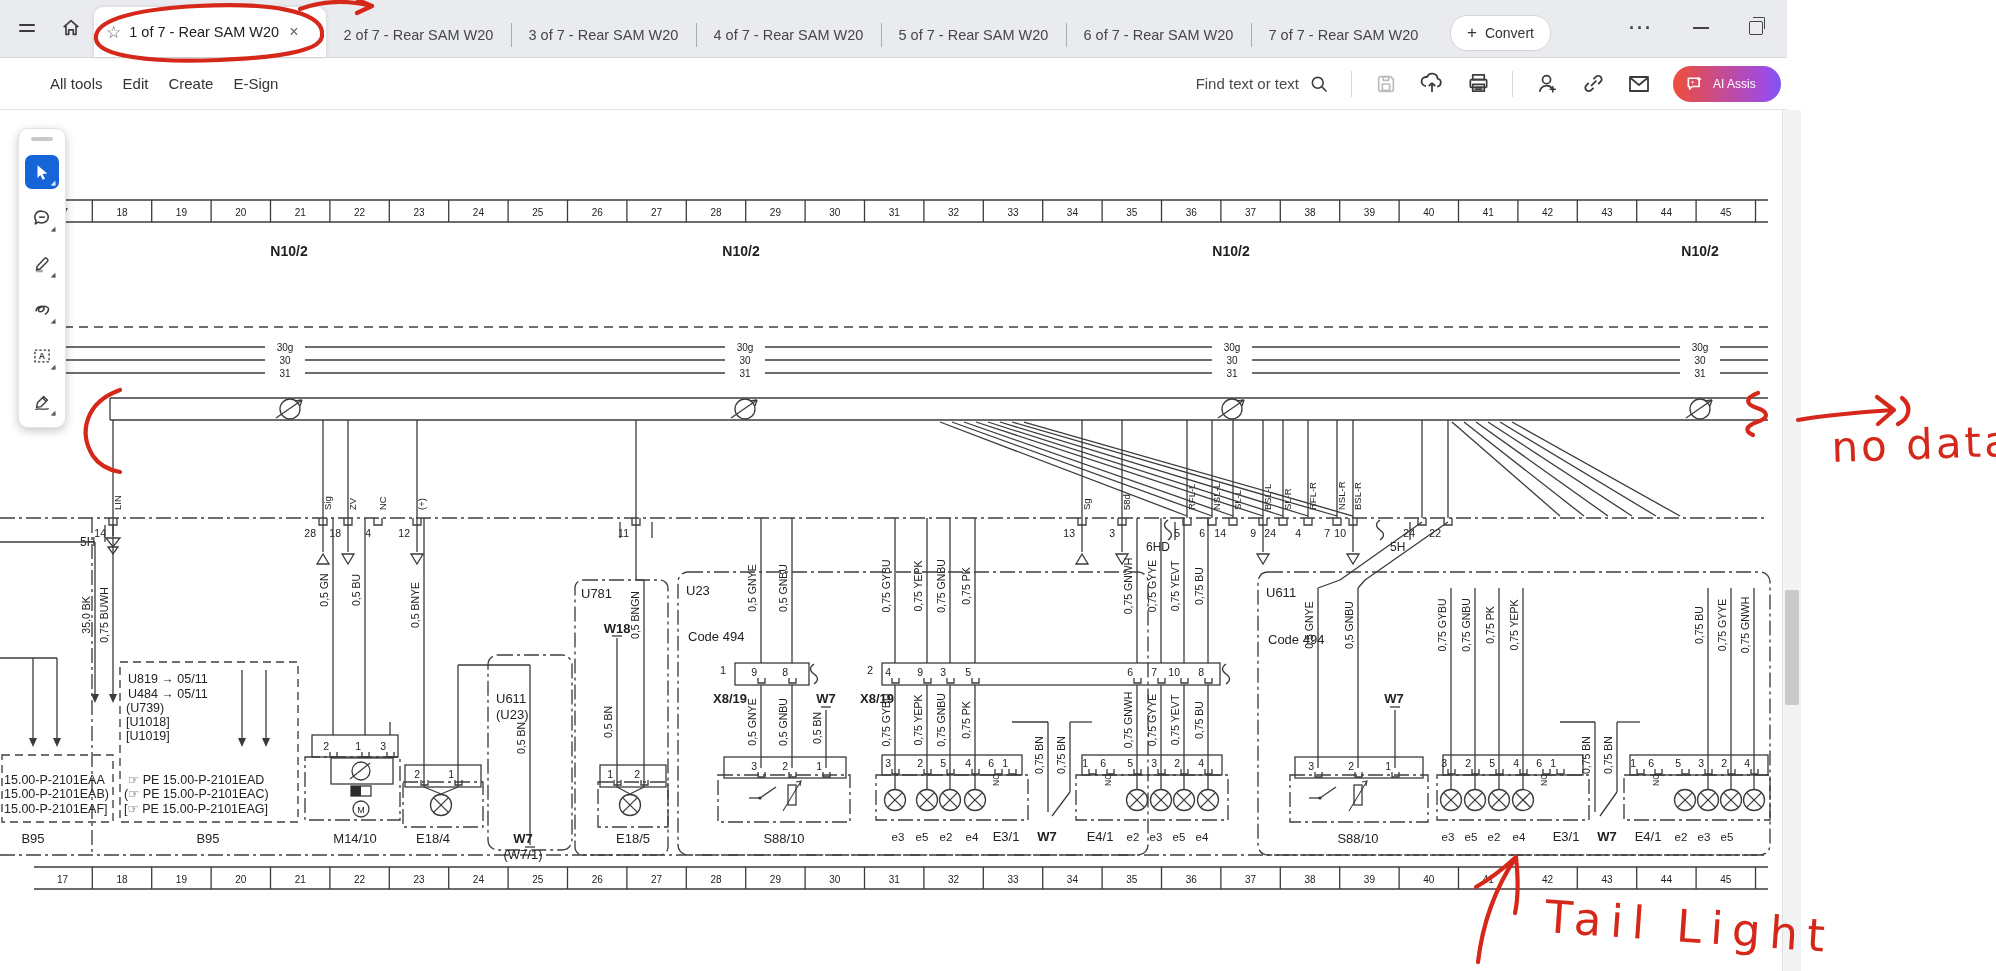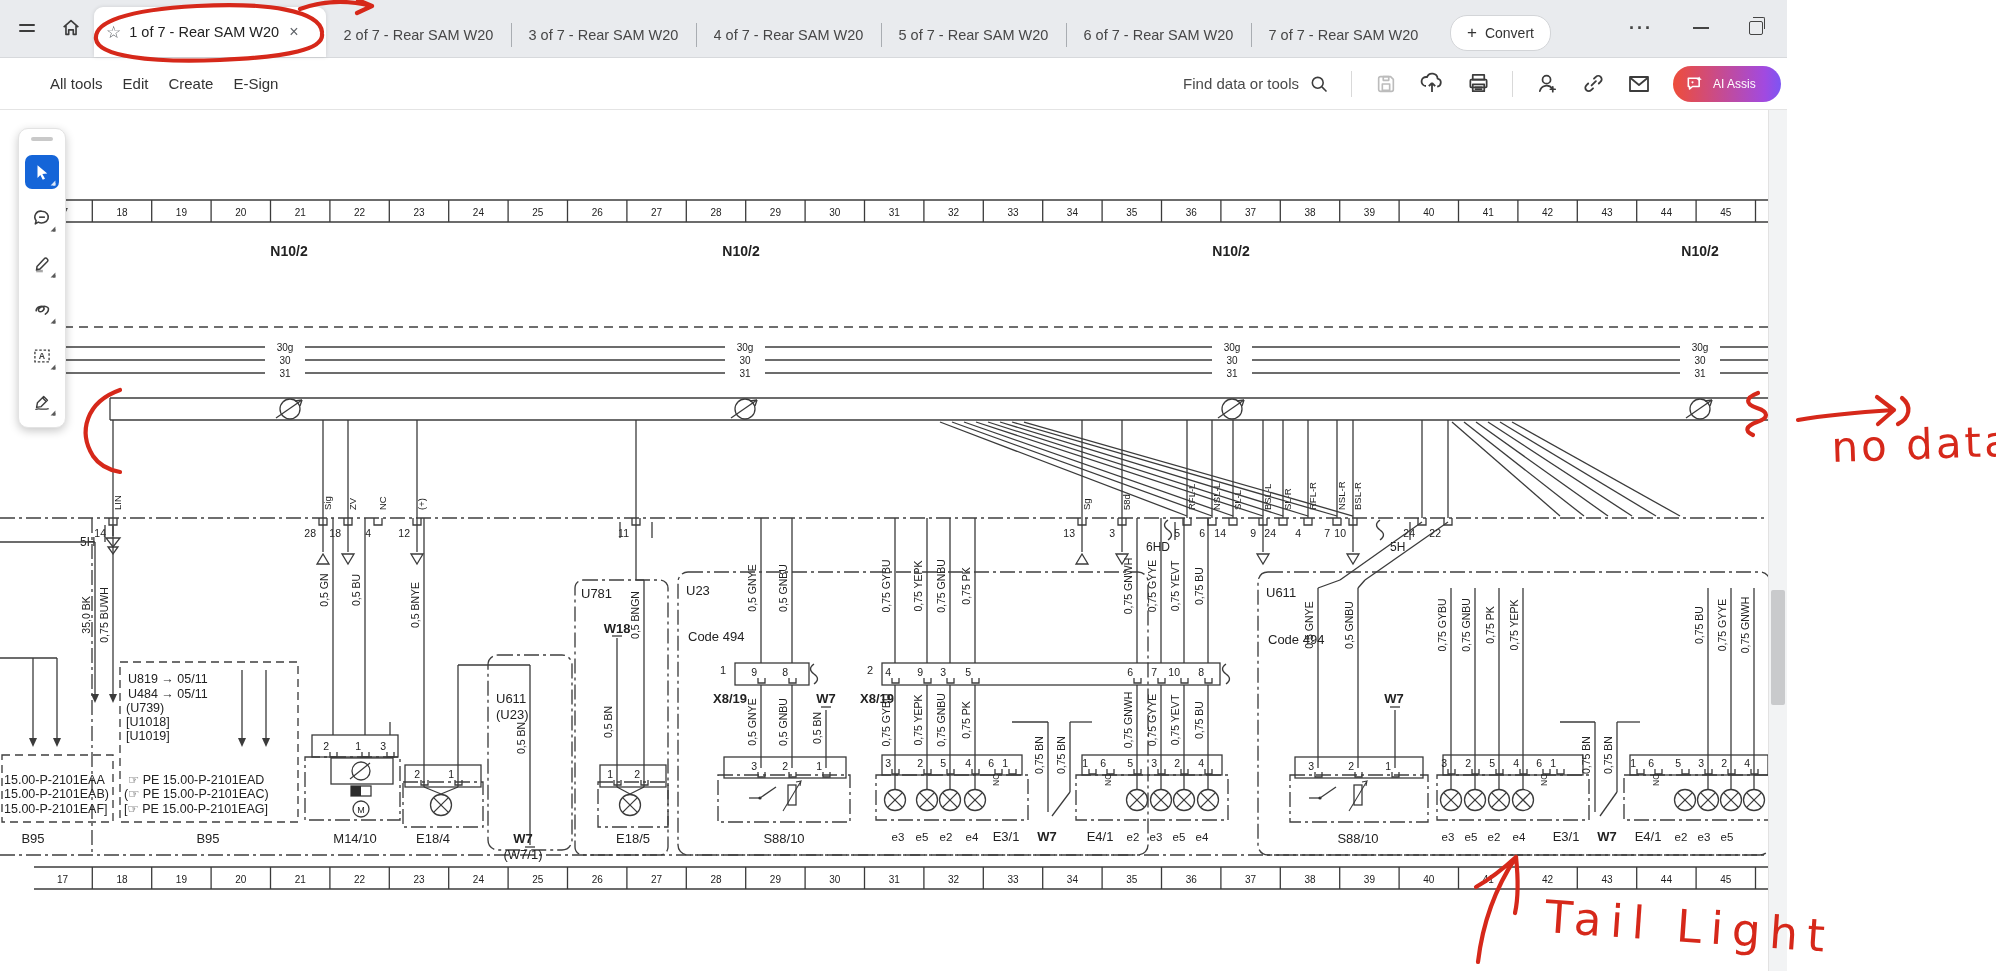--- a/index.html
+++ b/index.html
@@ -34,21 +34,21 @@
   .menus{display:flex;gap:20px;padding-left:22px;font-size:15px;color:#333;margin-left:28px;}
   .menuitem{cursor:pointer;}
   .rightbar{margin-left:auto;display:flex;align-items:center;gap:22px;padding-right:6px;}
   .findbox{display:flex;align-items:center;gap:10px;font-size:15px;color:#4a4a4a;cursor:pointer;}
   .vdiv{width:1px;height:26px;background:#d9d9d9;}
   .tbicon{width:24px;height:24px;display:flex;align-items:center;justify-content:center;cursor:pointer;}
   .aipill{height:36px;width:96px;border-radius:18px;background:linear-gradient(90deg,#ee4d3a,#a14ae0 85%,#7d55f3);
           display:flex;align-items:center;gap:8px;color:#fff;font-size:12px;padding-left:12px;
           overflow:hidden;white-space:nowrap;cursor:pointer;flex:0 0 auto;}
   
-  .canvas{position:absolute;left:0;top:110px;width:1787px;height:861px;background:#fff;}
+  .canvas{position:absolute;left:0;top:110px;width:1787px;height:861px;background:#fff;padding-left:14px;}
   #dsvg{position:absolute;left:0;top:0;}
   .scrollbar{position:absolute;right:0;top:0;width:19px;height:861px;background:#f2f3f4;border-left:1px solid #e2e2e2;box-sizing:border-box;}
   .thumb{position:absolute;left:2px;top:480px;width:14px;height:115px;background:#c9cacc;border-radius:2px;cursor:pointer;}
   
   .palette{position:absolute;left:18px;top:18px;width:46px;background:#fff;border:1px solid #e3e3e3;
            border-radius:10px;box-shadow:0 3px 10px rgba(0,0,0,.22);padding:6px 0 8px 0;
            display:flex;flex-direction:column;align-items:center;gap:12px;z-index:10;}
   .handle{width:22px;height:4px;border-radius:2px;background:#c9c9c9;margin:2px 0 2px 0;}
   .ptool{width:34px;height:34px;border-radius:7px;display:flex;align-items:center;justify-content:center;
          position:relative;cursor:pointer;color:#3e3e3e;}
@@ -121,21 +121,21 @@
 
   <div class="menubar">
     <div class="menus" id="menus">
         <div class="menuitem">All tools</div>
         <div class="menuitem">Edit</div>
         <div class="menuitem">Create</div>
         <div class="menuitem">E-Sign</div>
       </div>
     <div class="rightbar">
       <div class="findbox">
-        <span>Find data or tools</span>
+        <span>Find text or text</span>
         <svg width="20" height="20" viewBox="0 0 24 24" fill="none" stroke="#3c3c3c" stroke-width="1.9">
             <circle cx="10.5" cy="10.5" r="6.5"></circle>
             <path d="M15.5 15.5 L21 21"></path>
           </svg>
       </div>
       <div class="vdiv"></div>
       <div class="tbicon">
         <svg width="22" height="22" viewBox="0 0 24 24" fill="none" stroke="#bcbcbc" stroke-width="1.8" stroke-linejoin="round">
             <path d="M4 6 a2 2 0 0 1 2-2 h11 l3 3 v11 a2 2 0 0 1-2 2 h-12 a2 2 0 0 1-2-2 z"></path>
             <rect x="8" y="12" width="8" height="7"></rect>

